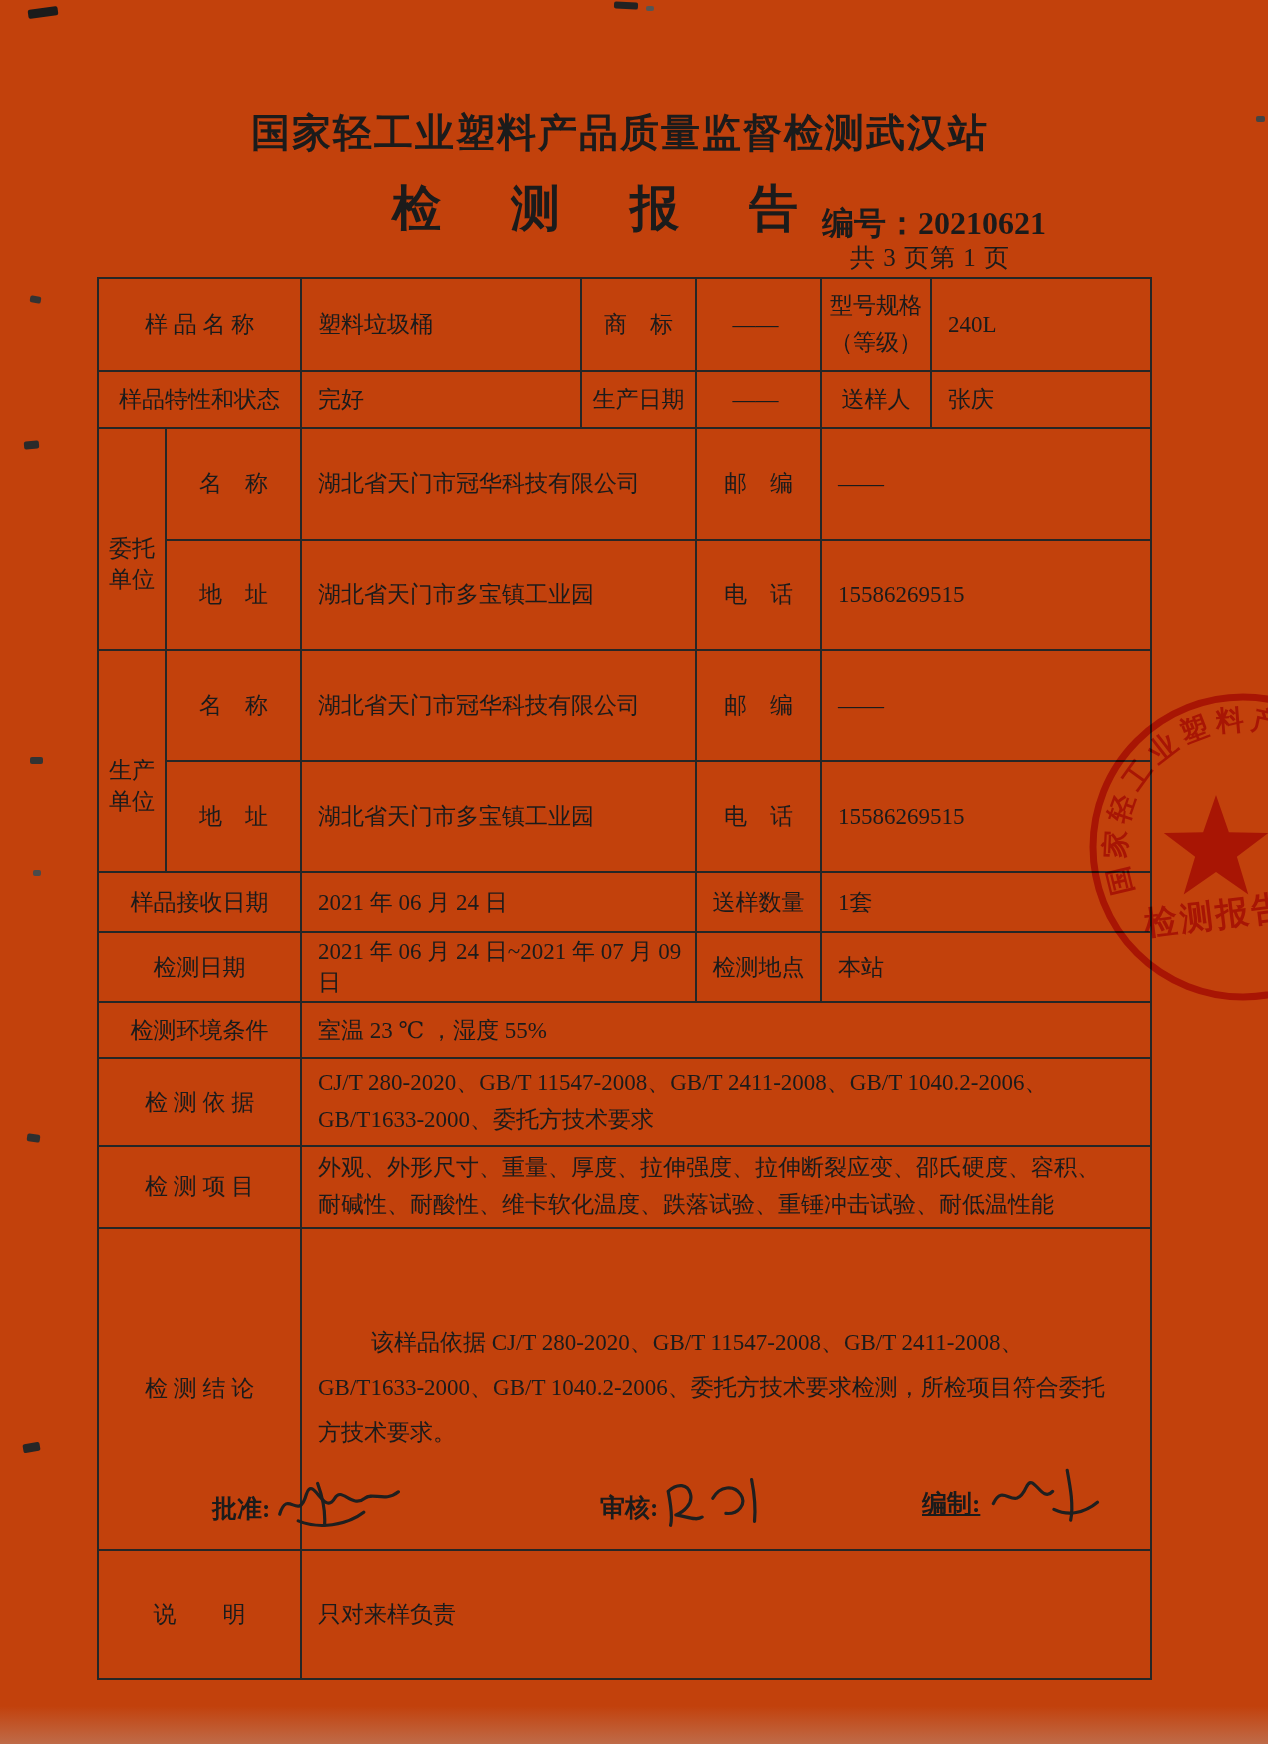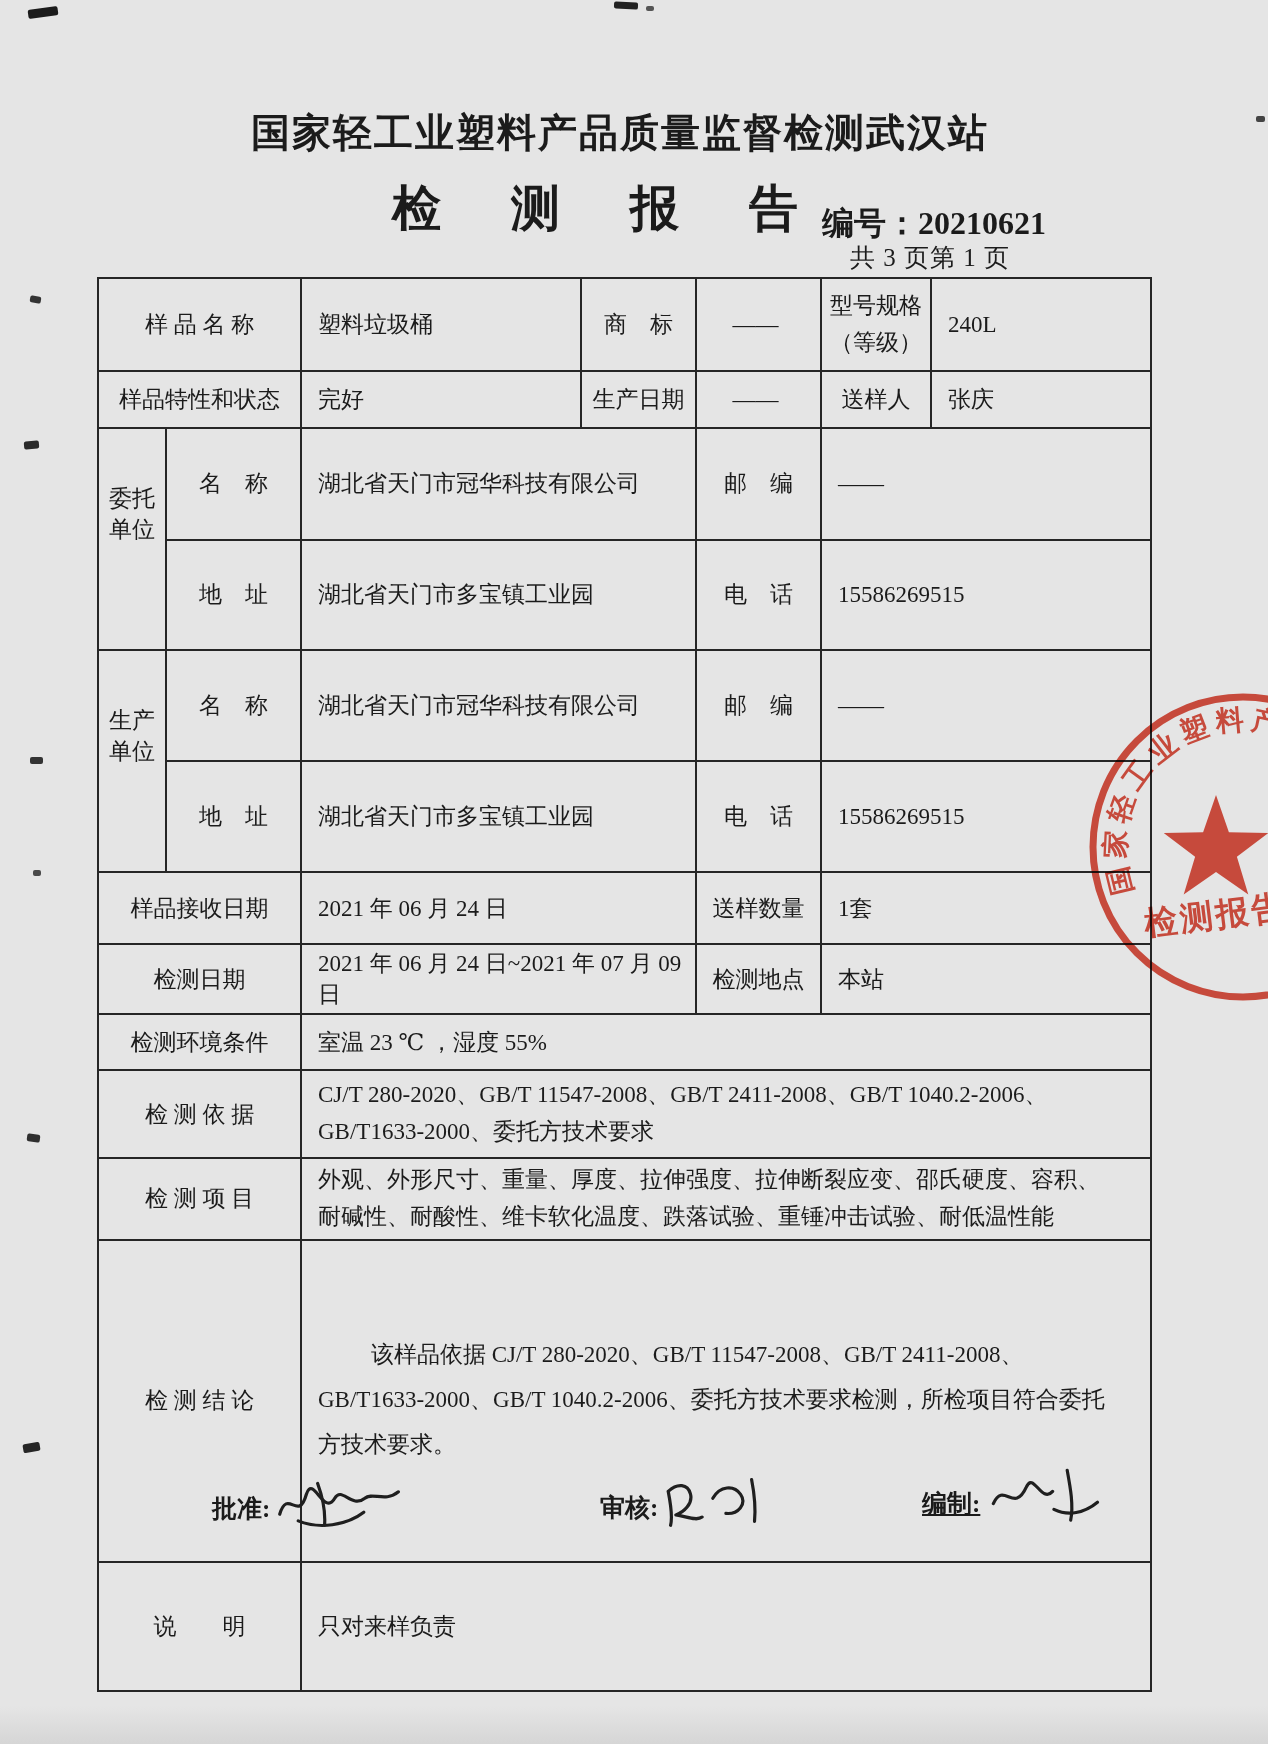--- a/index.html
+++ b/index.html
@@ -1,18 +1,18 @@
 <!DOCTYPE html>
 <html><head>
 <meta charset="utf-8">
 <style>
   html,body { margin:0; padding:0; background:#ffffff; }
   .page {
     position:relative; width:1268px; height:1744px;
-    background:#e5e5e5; overflow:hidden;
+    background:#c2410c; overflow:hidden;
     font-family:"Liberation Serif","DejaVu Serif",serif;
     color:#1b1b1b;
   }
   
   .org-title {
     position:absolute; top:106px; left:0; width:1240px;
     text-align:center; font-size:39px; font-weight:bold; letter-spacing:2px;
     margin:0;
   }
   .report-title {
@@ -35,21 +35,21 @@
   }
   table.report td { border:2px solid #262626; vertical-align:middle; overflow:hidden; }
   td.lab { text-align:center; font-size:23px; white-space:pre; padding:2px 2px; }
   td.val { text-align:left; font-size:23px; padding:3px 8px 3px 16px; }
   td.center { text-align:center; padding-left:2px; }
   .b { font-weight:normal; }
   .fs22 { font-size:22px; }
   .pre { white-space:pre-line; line-height:1.6; }
   .indent { text-indent:2.3em; }
   .tall { line-height:1.95; font-size:24px; padding-right:14px; }
-  .grp { display:flex; flex-direction:column; justify-content:flex-start;
+  .grp { display:flex; flex-direction:column; justify-content:flex-end;
          align-items:center; height:112px; font-size:23px; }
   
   .sig { position:absolute; display:flex; align-items:center; white-space:nowrap;margin-top:24px; }
   .sig .cap { font-size:25px; font-weight:bold; }
   .sig svg { margin-left:3px; margin-top:-12px; transform:rotate(-4deg); }
   .ink { stroke:#1f1f1f; stroke-width:3.2; fill:none;
          stroke-linecap:round; stroke-linejoin:round; }
   
   .stamp { position:absolute; top:682px; left:1078px; opacity:0.88;
            mix-blend-mode:multiply; }
@@ -142,21 +142,21 @@
       <td class="val" colspan="2">湖北省天门市冠华科技有限公司</td>
       <td class="lab">邮　编</td>
       <td class="val" colspan="2">——</td>
     </tr>
     <tr style="height:62px">
       <td class="lab">地　址</td>
       <td class="val" colspan="2">湖北省天门市多宝镇工业园</td>
       <td class="lab">电　话</td>
       <td class="val b" colspan="2">15586269515</td>
     </tr>
-    <tr style="height:72px">
+    <tr style="height:60px">
       <td class="lab" colspan="2">样品接收日期</td>
       <td class="val b" colspan="2">2021 年 06 月 24 日</td>
       <td class="lab">送样数量</td>
       <td class="val b" colspan="2">1套</td>
     </tr>
     <tr style="height:62px">
       <td class="lab" colspan="2">检测日期</td>
       <td class="val b fs22" colspan="2">2021 年 06 月 24 日~2021 年 07 月 09 日</td>
       <td class="lab">检测地点</td>
       <td class="val" colspan="2">本站</td>

